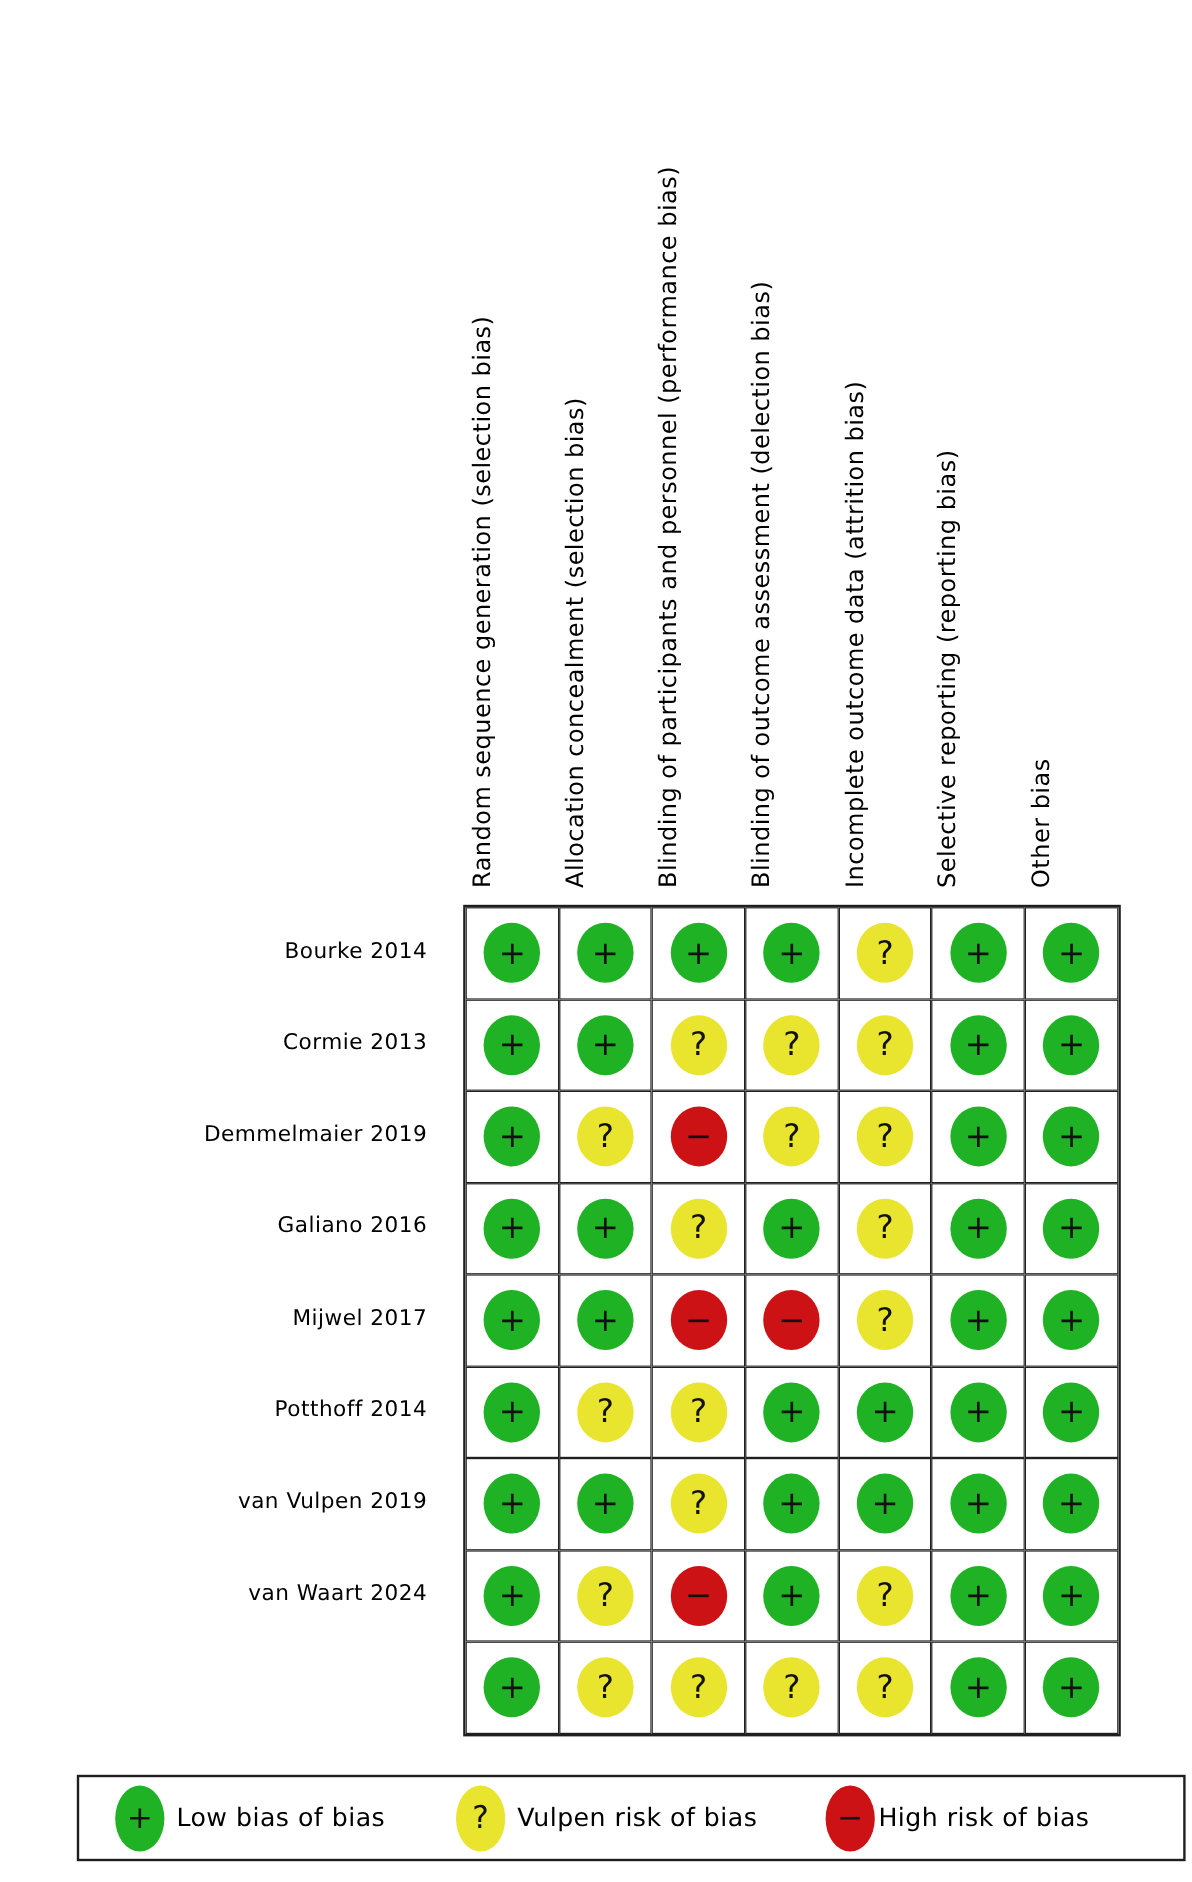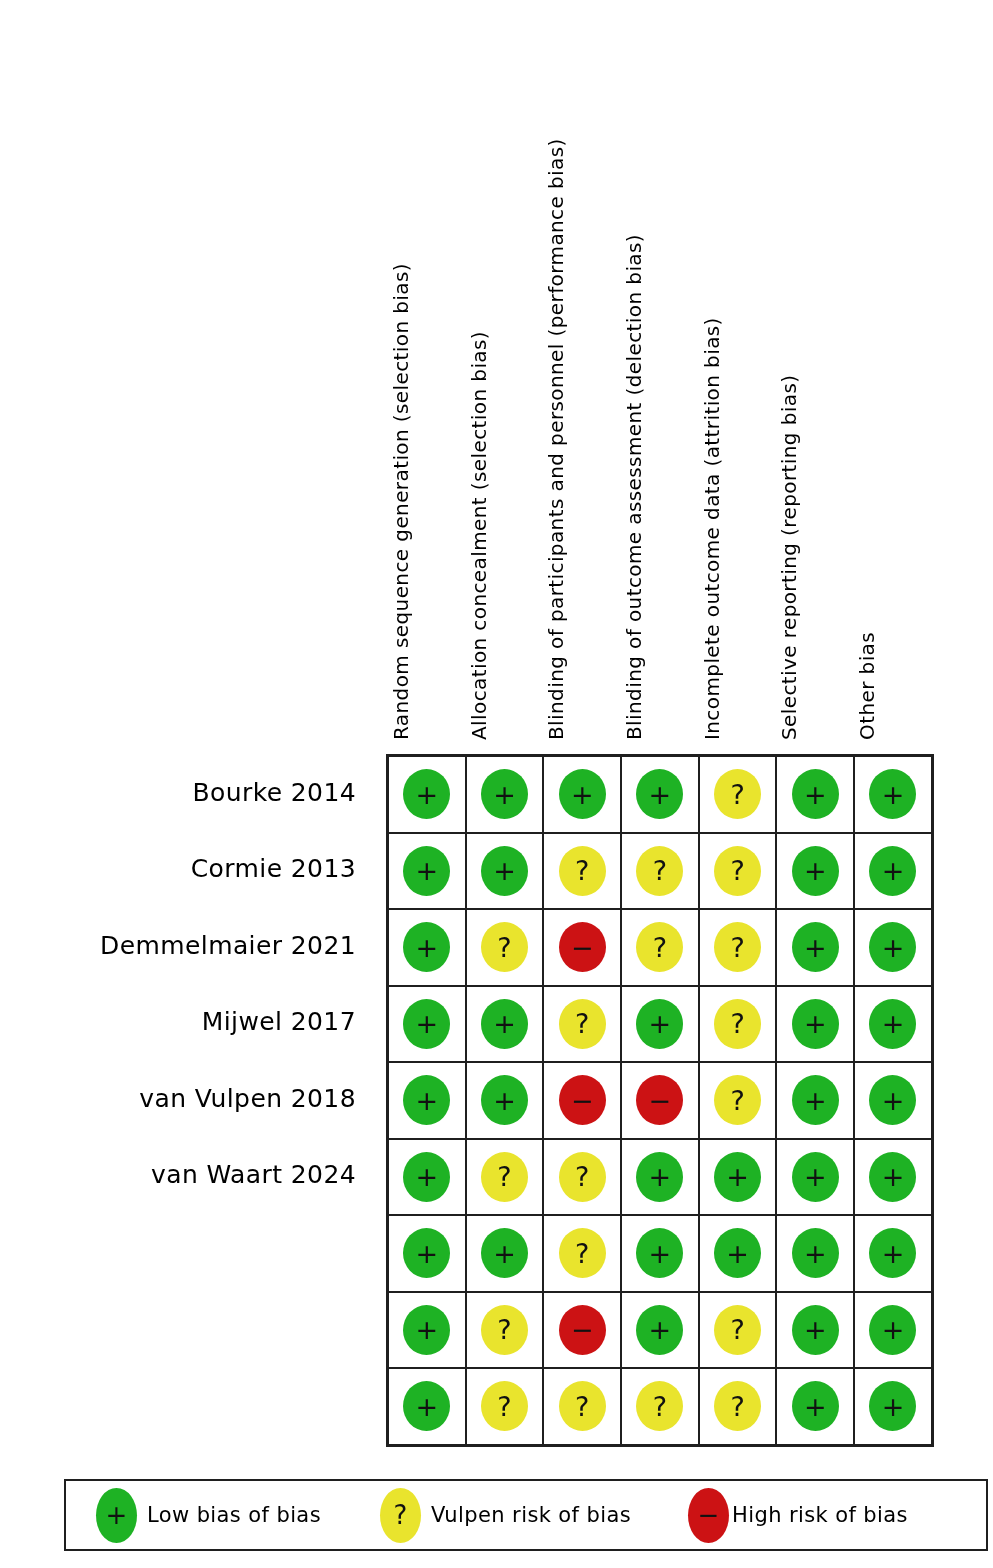--- a/index.html
+++ b/index.html
@@ -31,21 +31,21 @@
     left: 0;
     top: 754px;
     width: 372px;
   }
   .row-label {
     height: 76.5px;
     display: flex;
     align-items: center;
     justify-content: flex-end;
     padding-right: 16px;
-    font-size: 25px;
+    font-size: 18px;
     letter-spacing: 0.4px;
     white-space: nowrap;
   }
 
   
   .rob-grid {
     position: absolute;
     left: 386px;
     top: 754px;
     display: grid;
@@ -123,23 +123,25 @@
       <div class="col-header" style="left: 568.25px; top: 716px;">Blinding of participants and personnel (performance bias)</div>
       <div class="col-header" style="left: 645.95px; top: 716px;">Blinding of outcome assessment (delection bias)</div>
       <div class="col-header" style="left: 723.65px; top: 716px;">Incomplete outcome data (attrition bias)</div>
       <div class="col-header" style="left: 801.35px; top: 716px;">Selective reporting (reporting bias)</div>
       <div class="col-header" style="left: 879.05px; top: 716px;">Other bias</div>
     </div>
 
   <div class="row-labels" id="rowLabels">
       <div class="row-label">Bourke 2014</div>
       <div class="row-label">Cormie 2013</div>
-      <div class="row-label">Demmelmaier 2021</div>
+      <div class="row-label">Demmelmaier 2019</div>
+      <div class="row-label">Galiano 2016</div>
       <div class="row-label">Mijwel 2017</div>
-      <div class="row-label">van Vulpen 2018</div>
+      <div class="row-label">Potthoff 2014</div>
+      <div class="row-label">van Vulpen 2019</div>
       <div class="row-label">van Waart 2024</div>
     </div>
 
   <div class="rob-grid" id="robGrid">
       <div class="rob-cell">
         <div class="rob-circle" style="background: rgb(30, 178, 36);">+</div>
       </div>
       <div class="rob-cell">
         <div class="rob-circle" style="background: rgb(30, 178, 36);">+</div>
       </div>

